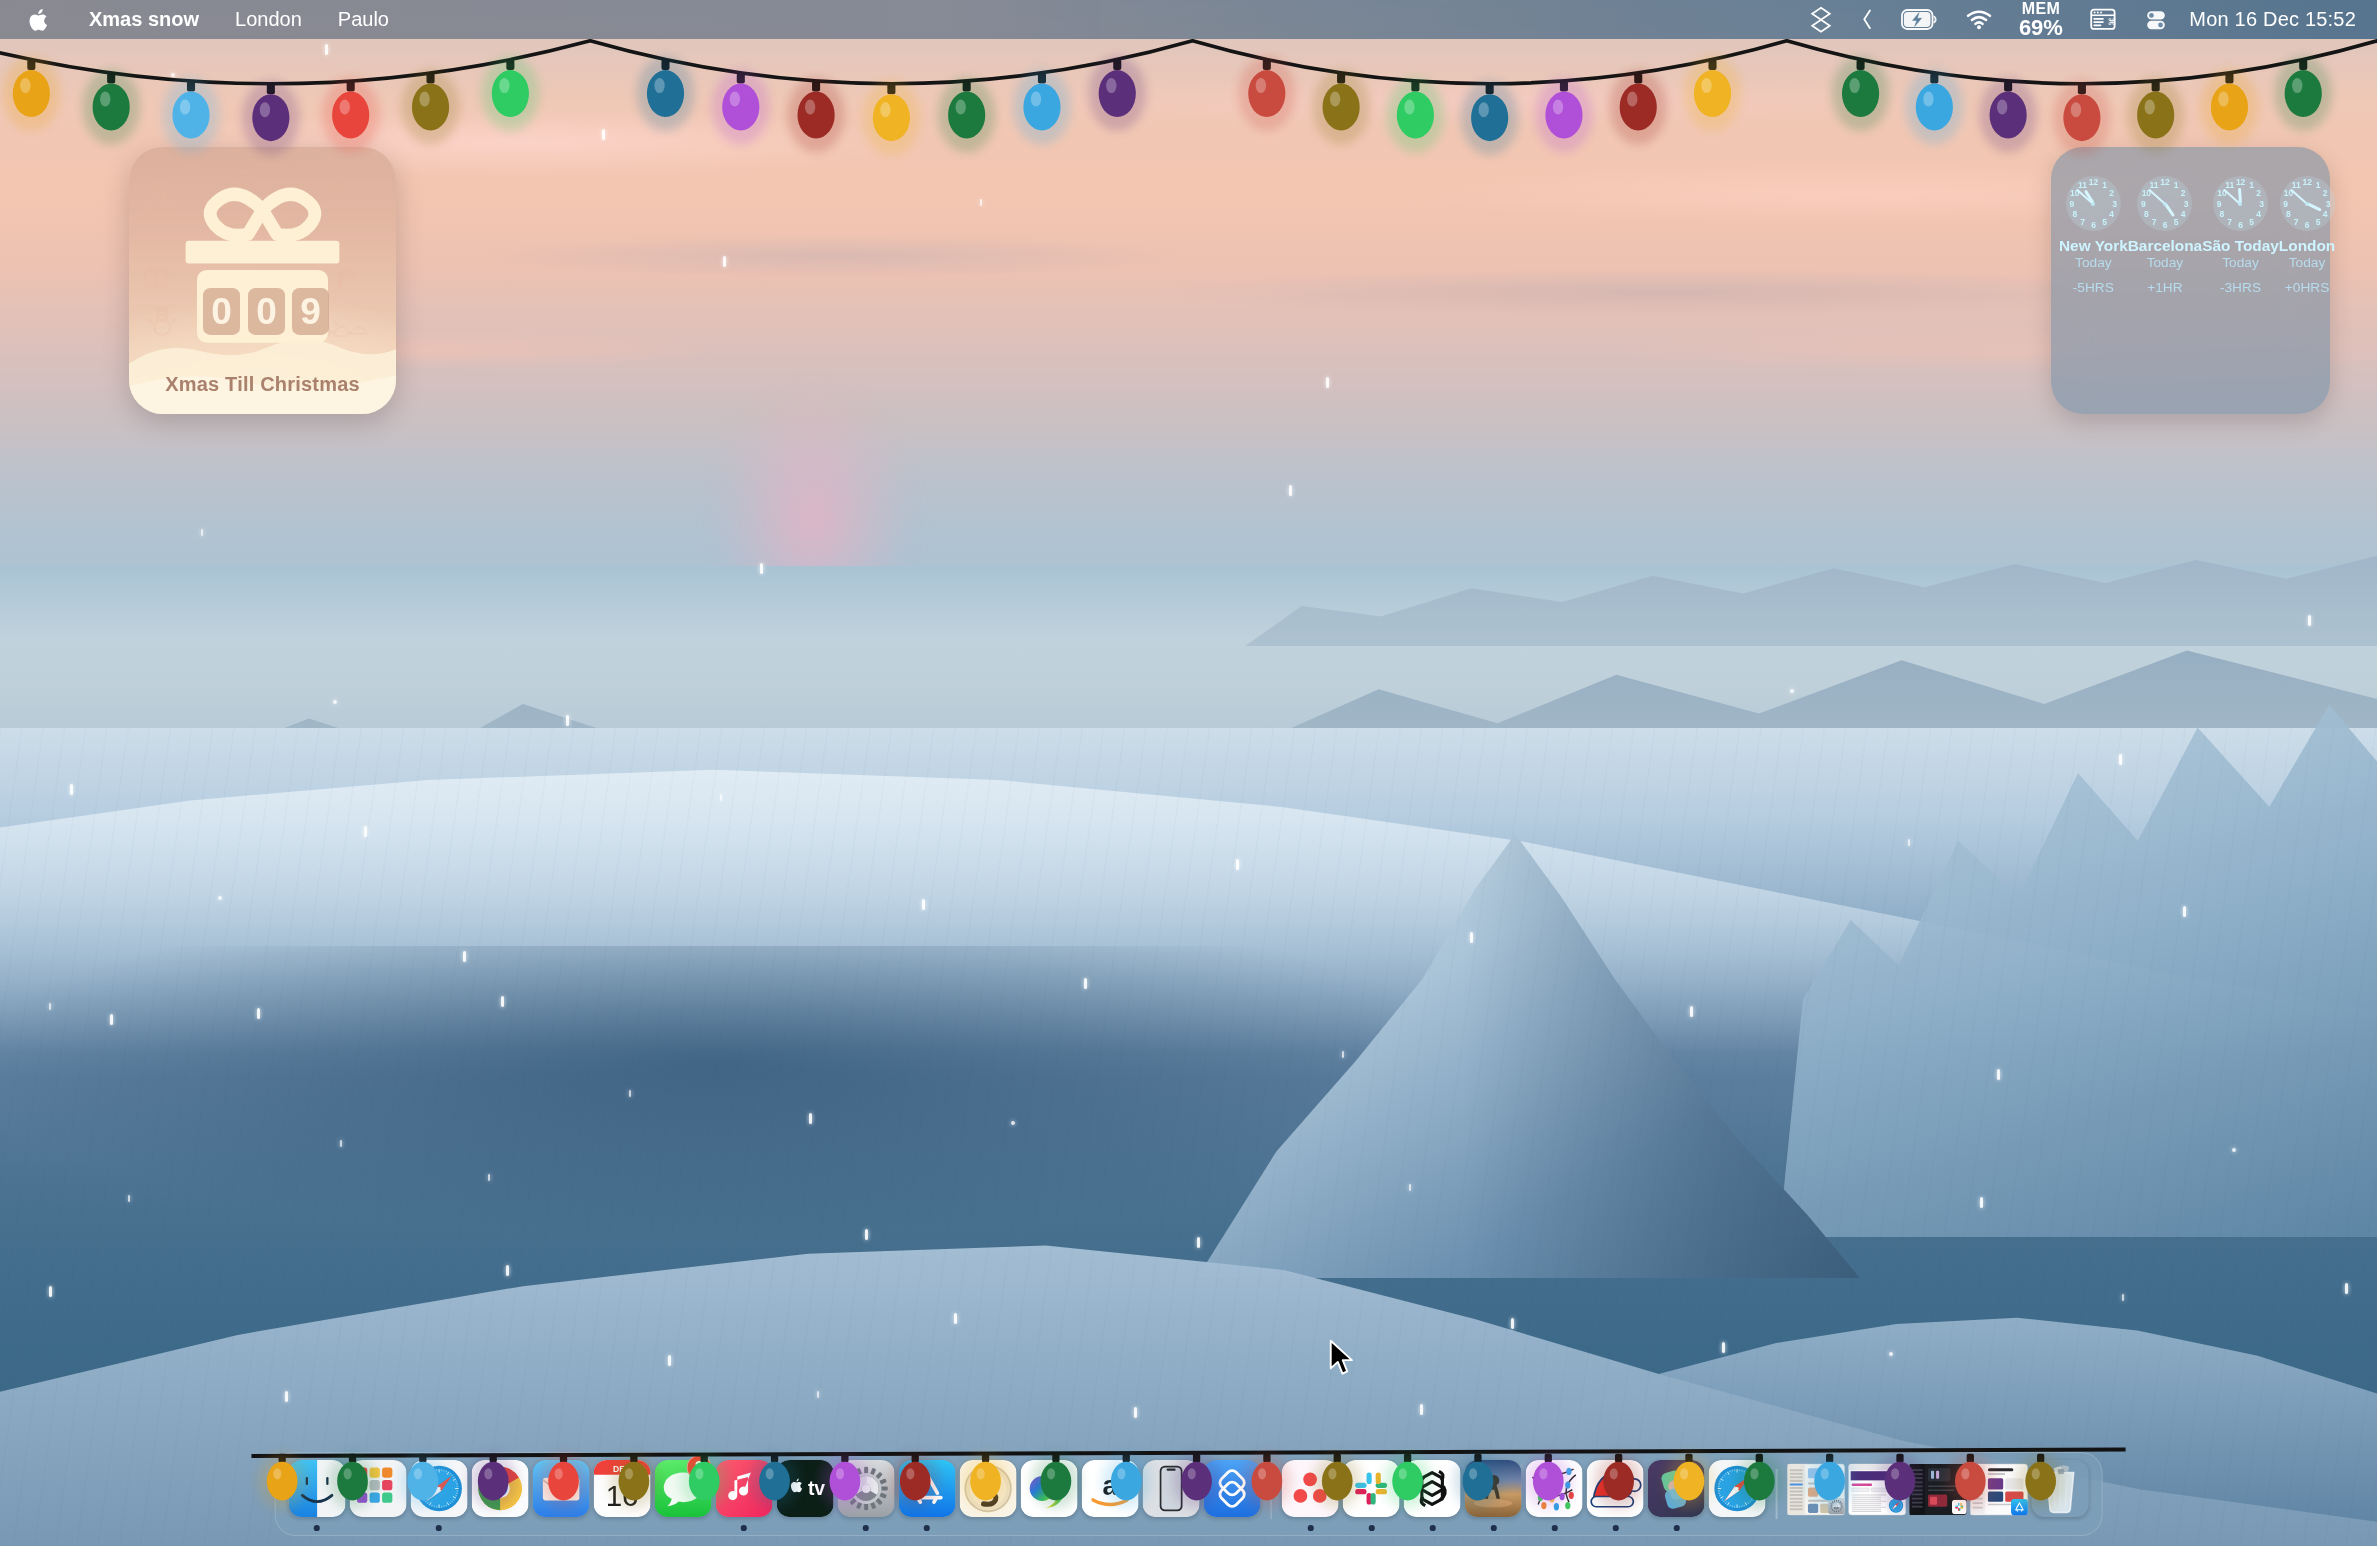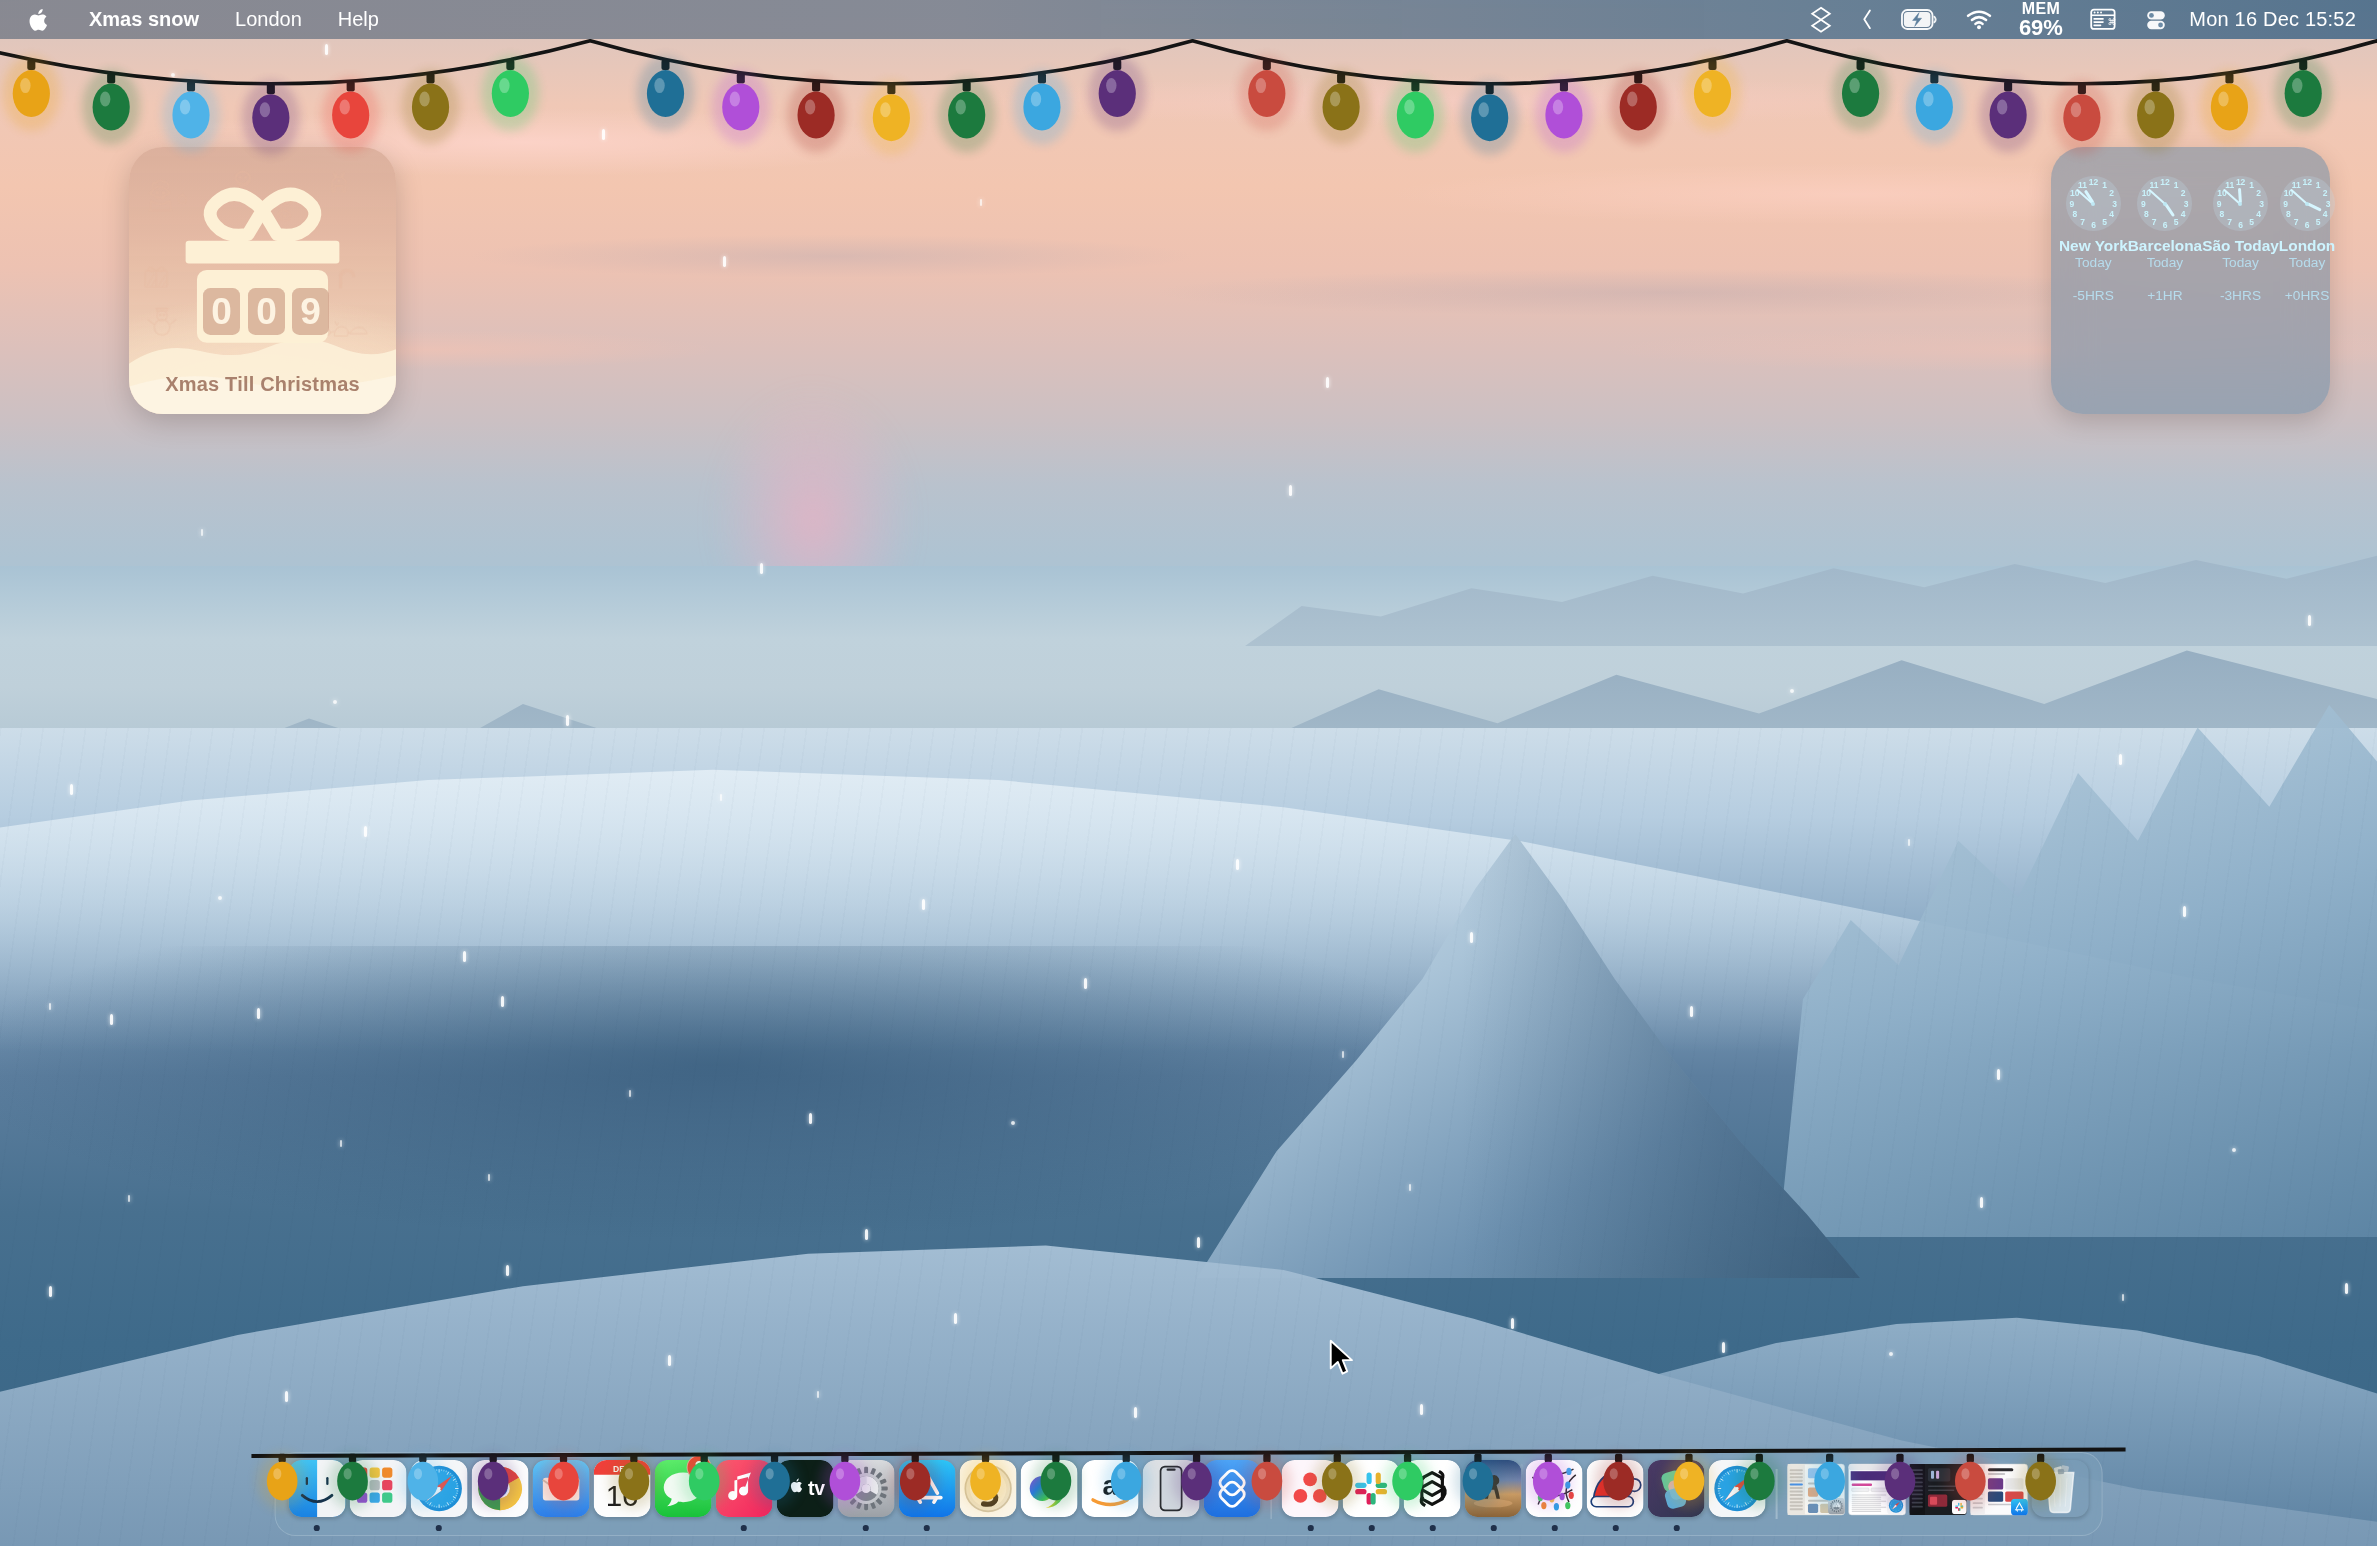--- a/index.html
+++ b/index.html
@@ -257,21 +257,21 @@
     background: #d6f6ff; border-radius: 2.4px;
   }
   .hand.hour { width: 2.7px; height: 15.4px; margin-left: -1.4px; }
   .hand.min  { width: 2.1px; height: 22px; margin-left: -1.1px; }
   .hand-pin {
     position:absolute; left:50%; top:50%; width:4px; height:4px; margin:-2px 0 0 -2px;
     background:#bfe9f5; border-radius:50%;
   }
   .c-city { font-size: 15.4px; font-weight: bold; color: #cdf4ff; white-space: nowrap; }
   .c-today { font-size: 13.7px; color: #b6dced; margin-top: 0.8px; }
-  .c-off   { font-size: 13.7px; color: #b6dced; margin-top: 18px; }
+  .c-off   { font-size: 13.7px; color: #b6dced; margin-top: 10px; }
 
   
   #dock {
     position: absolute; left: 50%; transform: translateX(-50%);
     bottom: 9.7px; height: 84px;
     display: flex; align-items: center; gap: 0px;
     padding: 0 11.3px;
     background: rgba(126,160,186,.55);
     backdrop-filter: blur(19.4px);
     -webkit-backdrop-filter: blur(19.4px);
@@ -397,21 +397,21 @@
 
   <div id="menubar">
     <div id="menu-left">
       <div class="status-item" style="padding:0 16px 0 6.5px;">
         <svg id="apple-logo" viewBox="0 0 24 28">
           <path fill="#fff" d="M18.6 14.9c0-3.2 2.6-4.7 2.7-4.8-1.5-2.2-3.8-2.5-4.6-2.5-1.9-.2-3.8 1.1-4.8 1.1-1 0-2.5-1.1-4.1-1.1-2.1 0-4.1 1.2-5.2 3.1-2.2 3.8-.6 9.5 1.6 12.6 1.1 1.5 2.3 3.2 4 3.1 1.6-.1 2.2-1 4.1-1s2.5 1 4.1 1c1.7 0 2.8-1.5 3.8-3.1 1.2-1.8 1.7-3.5 1.7-3.6-.1 0-3.3-1.3-3.3-4.8zM15.5 5.3c.9-1.1 1.5-2.6 1.3-4.1-1.3.1-2.8.9-3.7 1.9-.8.9-1.5 2.5-1.3 3.9 1.4.2 2.9-.7 3.7-1.7z"></path>
         </svg>
       </div>
       <div class="menu-item bold">Xmas snow</div>
       <div class="menu-item">London</div>
-      <div class="menu-item">Help</div>
+      <div class="menu-item">Paulo</div>
     </div>
 
     <div id="menu-right">
 
       <div class="status-item">
         <svg width="24" height="27.5" viewBox="0 0 30 34">
           <path d="M15 2 L26 9.5 L15 17 L4 9.5 Z" fill="none" stroke="#fff" stroke-width="2.2"></path>
           <path d="M15 17 L26 24.5 L15 32 L4 24.5 Z" fill="none" stroke="#fff" stroke-width="2.2"></path>
         </svg>
       </div>

